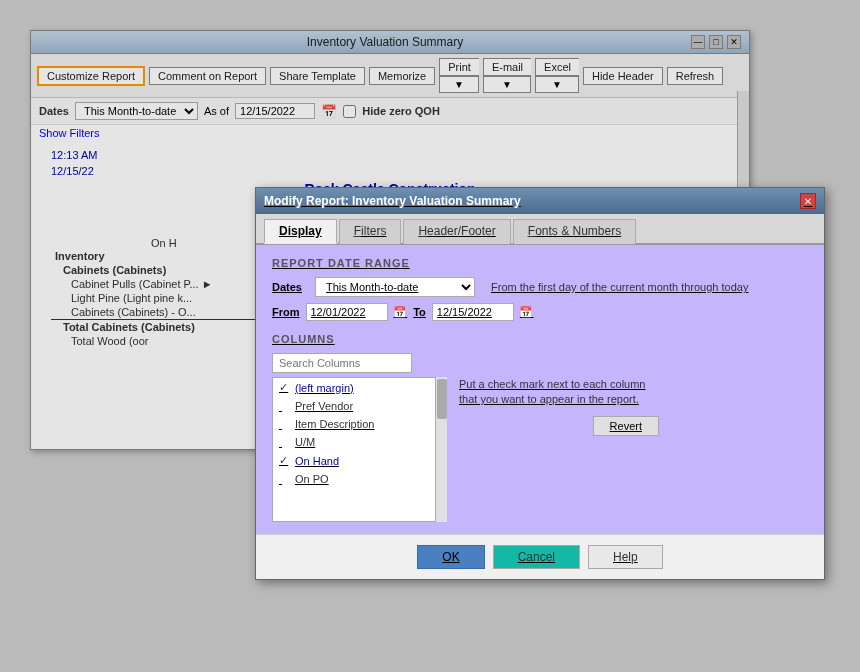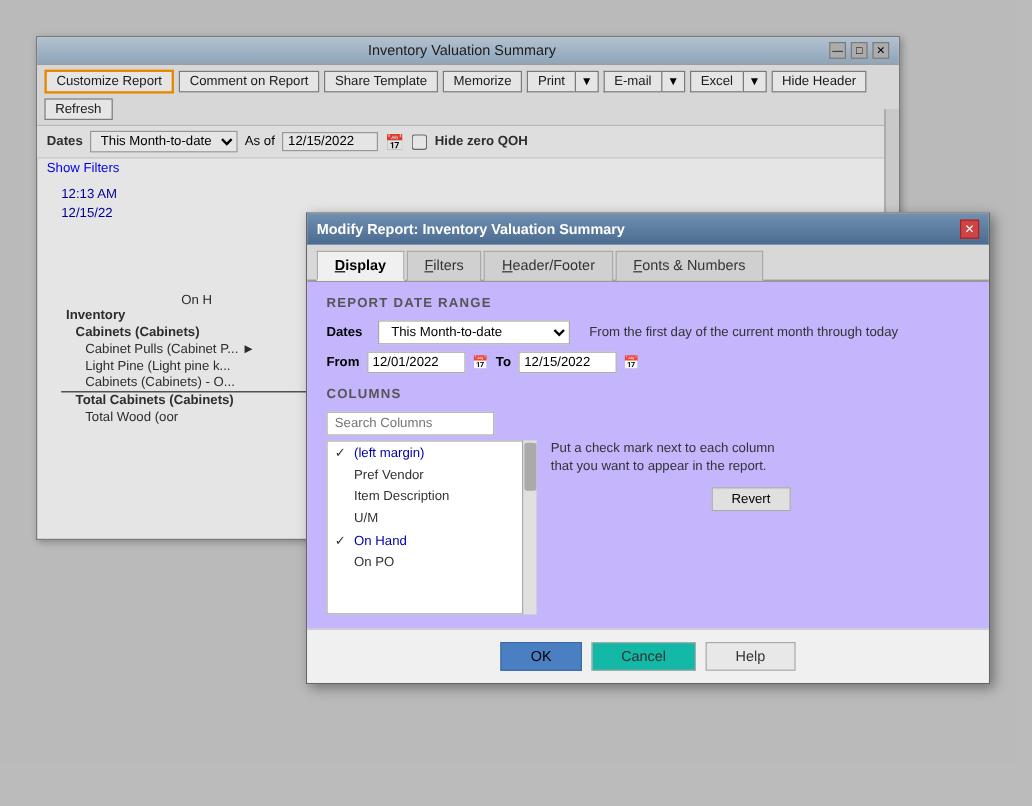--- a/index.html
+++ b/index.html
@@ -87,20 +87,21 @@
       padding: 2px 4px;
       background: #fff;
       border: 1px solid #888;
       font-size: 10px;
       cursor: pointer;
     }
 
     .toolbar-group {
       display: flex;
       gap: 0;
+      flex-direction: column;
     }
 
     .toolbar-group .toolbar-btn {
       border-right: none;
     }
 
     .toolbar-group .toolbar-btn-arrow {
       border-left: 1px solid #888;
     }
 
@@ -231,26 +232,27 @@
       position: absolute;
       top: 0;
       left: 0;
       width: 860px;
       height: 672px;
       background: rgba(0,0,0,0.1);
     }
 
     .modal-dialog {
       position: absolute;
-      top: 177px;
+      top: 187px;
       left: 255px;
       width: 570px;
       background: #f0f0f0;
       border: 1px solid #666;
       box-shadow: 3px 3px 10px rgba(0,0,0,0.4);
+      text-decoration: underline;
     }
 
     .modal-titlebar {
       background: linear-gradient(to bottom, #7090b0, #4a6a90);
       padding: 5px 8px;
       display: flex;
       align-items: center;
       justify-content: space-between;
     }
 

